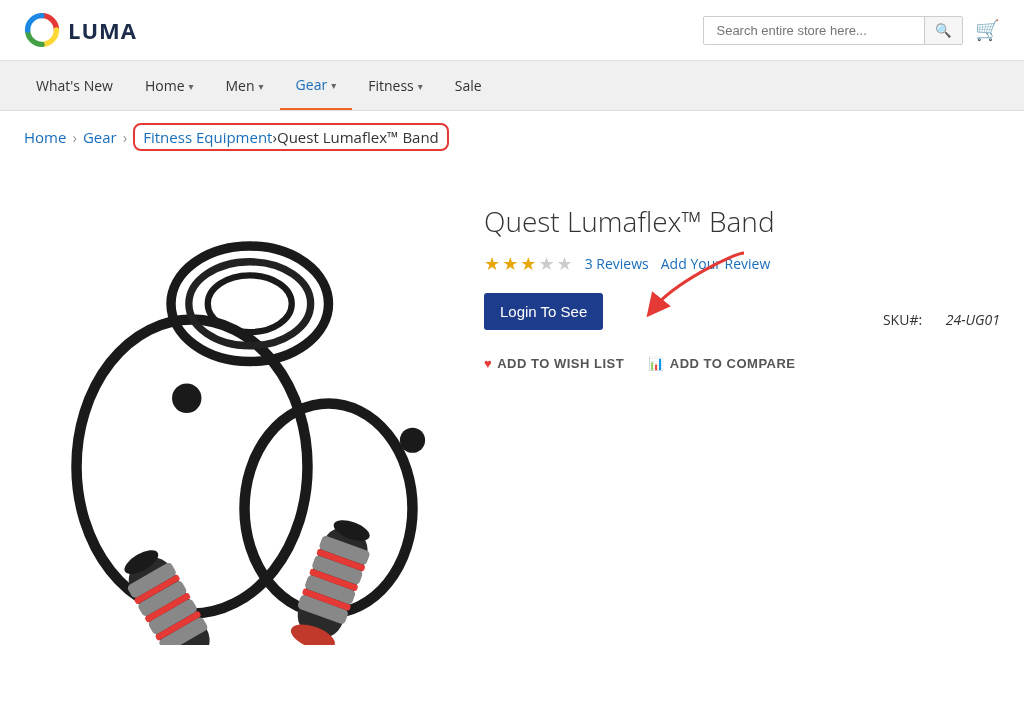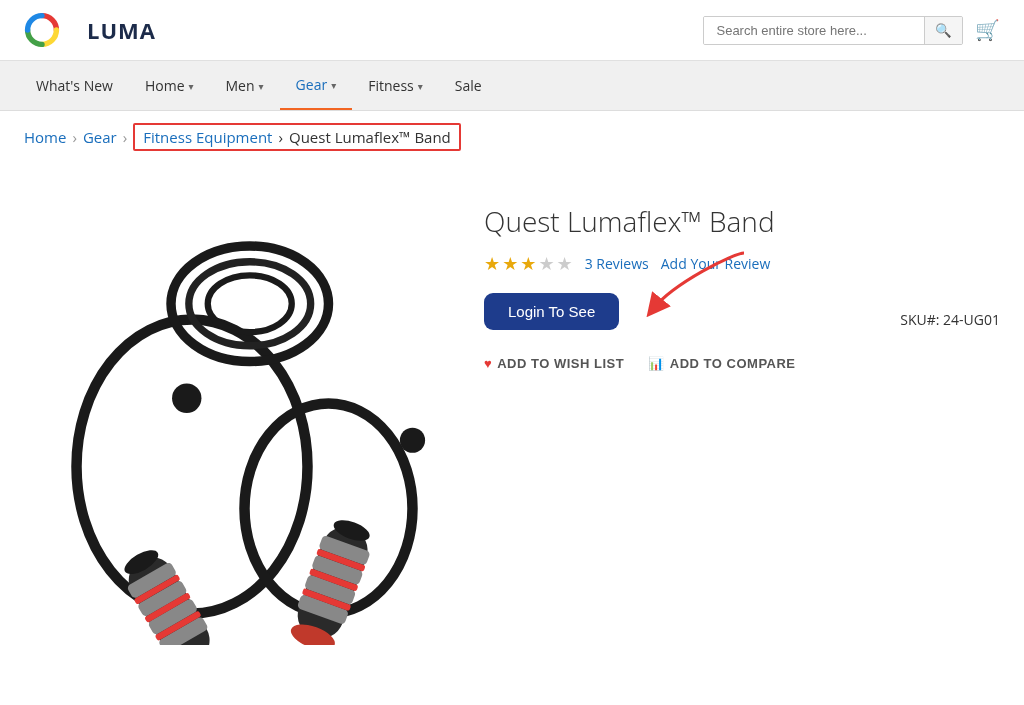--- a/index.html
+++ b/index.html
@@ -21,21 +21,20 @@
     }
     .logo-icon {
       width: 36px;
       height: 36px;
     }
     .logo-text {
       font-size: 22px;
       font-weight: 700;
       color: #1c2b4a;
       letter-spacing: 1px;
-      margin-left: 19px;
     }
     .header-right {
       display: flex;
       align-items: center;
       gap: 12px;
     }
     .search-bar {
       display: flex;
       align-items: flex-end;
       border: 1px solid #ccc;
@@ -103,25 +102,24 @@
       font-size: 15px;
       color: #666;
     }
     .breadcrumb a {
       color: #1a6ebc;
       text-decoration: none;
     }
     .breadcrumb .separator { color: #999; }
     .breadcrumb .breadcrumb-highlight {
       border: 2px solid #e53935;
-      border-radius: 2px;
+      border-radius: 8px;
       padding: 2px 8px;
       display: flex;
       align-items: center;
-      gap: 6px;
     }
     .breadcrumb .breadcrumb-highlight a { color: #1a6ebc; }
     .breadcrumb .breadcrumb-highlight span { color: #333; }
 
     
     .main-content {
       display: flex;
       padding: 20px 24px;
       gap: 40px;
       max-width: 1024px;
@@ -178,23 +176,23 @@
       color: #1a6ebc;
       text-decoration: none;
       font-size: 14px;
     }
 
     
     .login-btn {
       background: #1e3c8c;
       color: #fff;
       border: none;
-      padding: 10px 24px;
+      padding: 10px 16px;
       font-size: 15px;
-      border-radius: 9px;
+      border-radius: 3px;
       cursor: pointer;
       margin-bottom: 16px;
       display: inline-block;
     }
 
     
     .action-row {
       display: flex;
       align-items: center;
       gap: 24px;
@@ -375,21 +373,21 @@
         <defs>
           <marker id="arrowhead" markerWidth="8" markerHeight="8" refX="4" refY="4" orient="auto">
             <path d="M0,0 L8,4 L0,8 Z" fill="#e53935"></path>
           </marker>
         </defs>
         <path d="M100,10 C90,10 30,40 10,65" stroke="#e53935" stroke-width="3" fill="none" marker-end="url(#arrowhead)"></path>
       </svg>
 
       <div style="margin-left: auto;">
         <span>SKU#:</span>
-        <span style="margin-left:0;">24-UG01</span>
+        <span style="margin-left:20px;font-style:italic;">24-UG01</span>
       </div>
     </div>
 
     <div class="action-row">
       <button class="wish-list-btn">
         <span style="color:#e53935;">♥</span>
         <span>ADD TO WISH LIST</span>
       </button>
       <button class="compare-btn">
         <span>📊</span>

